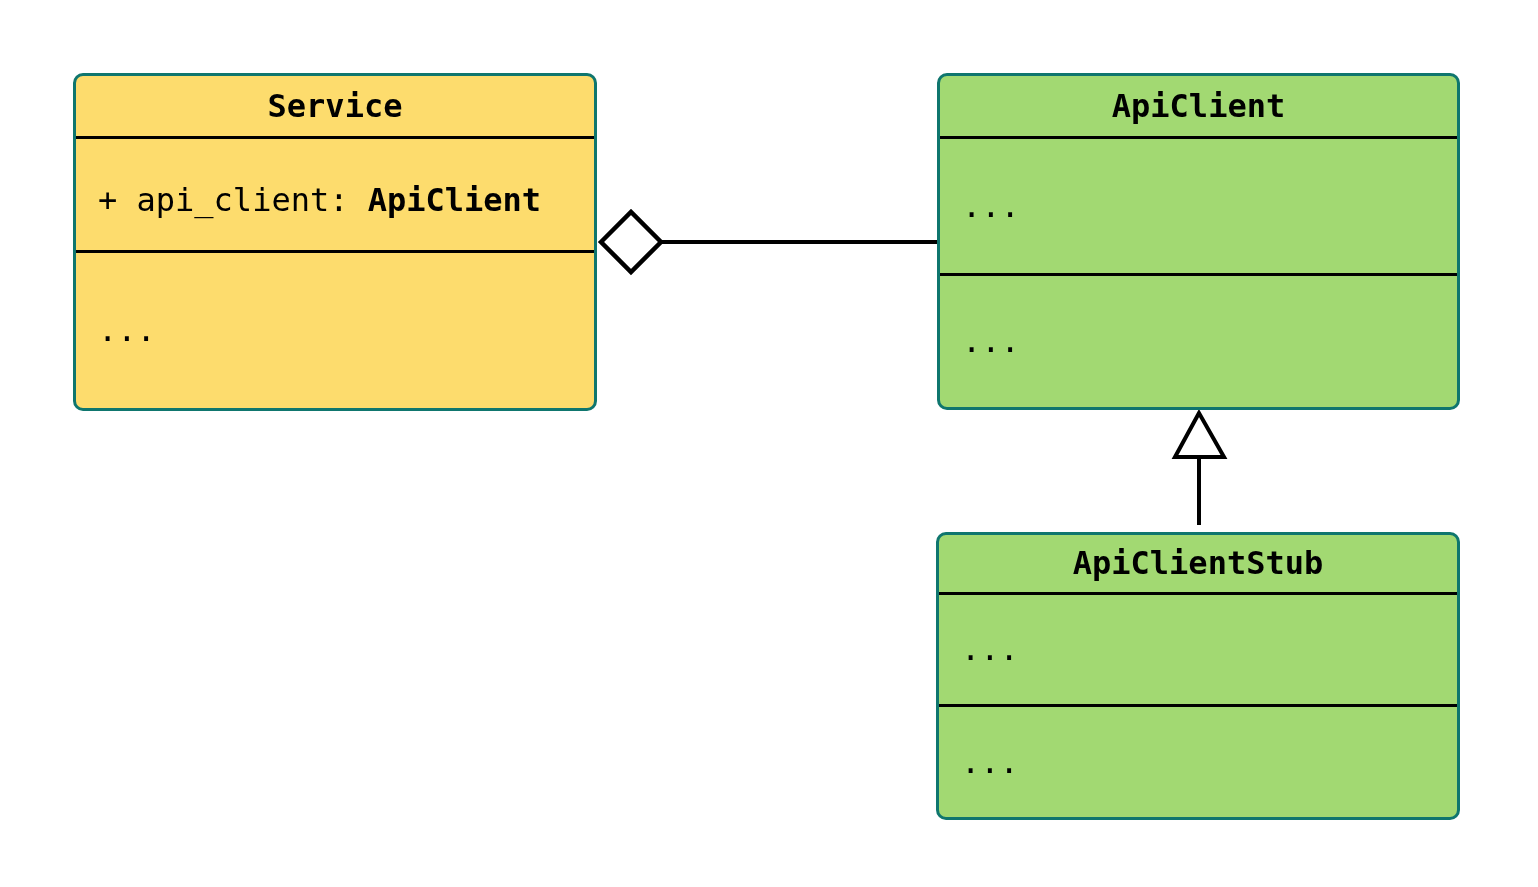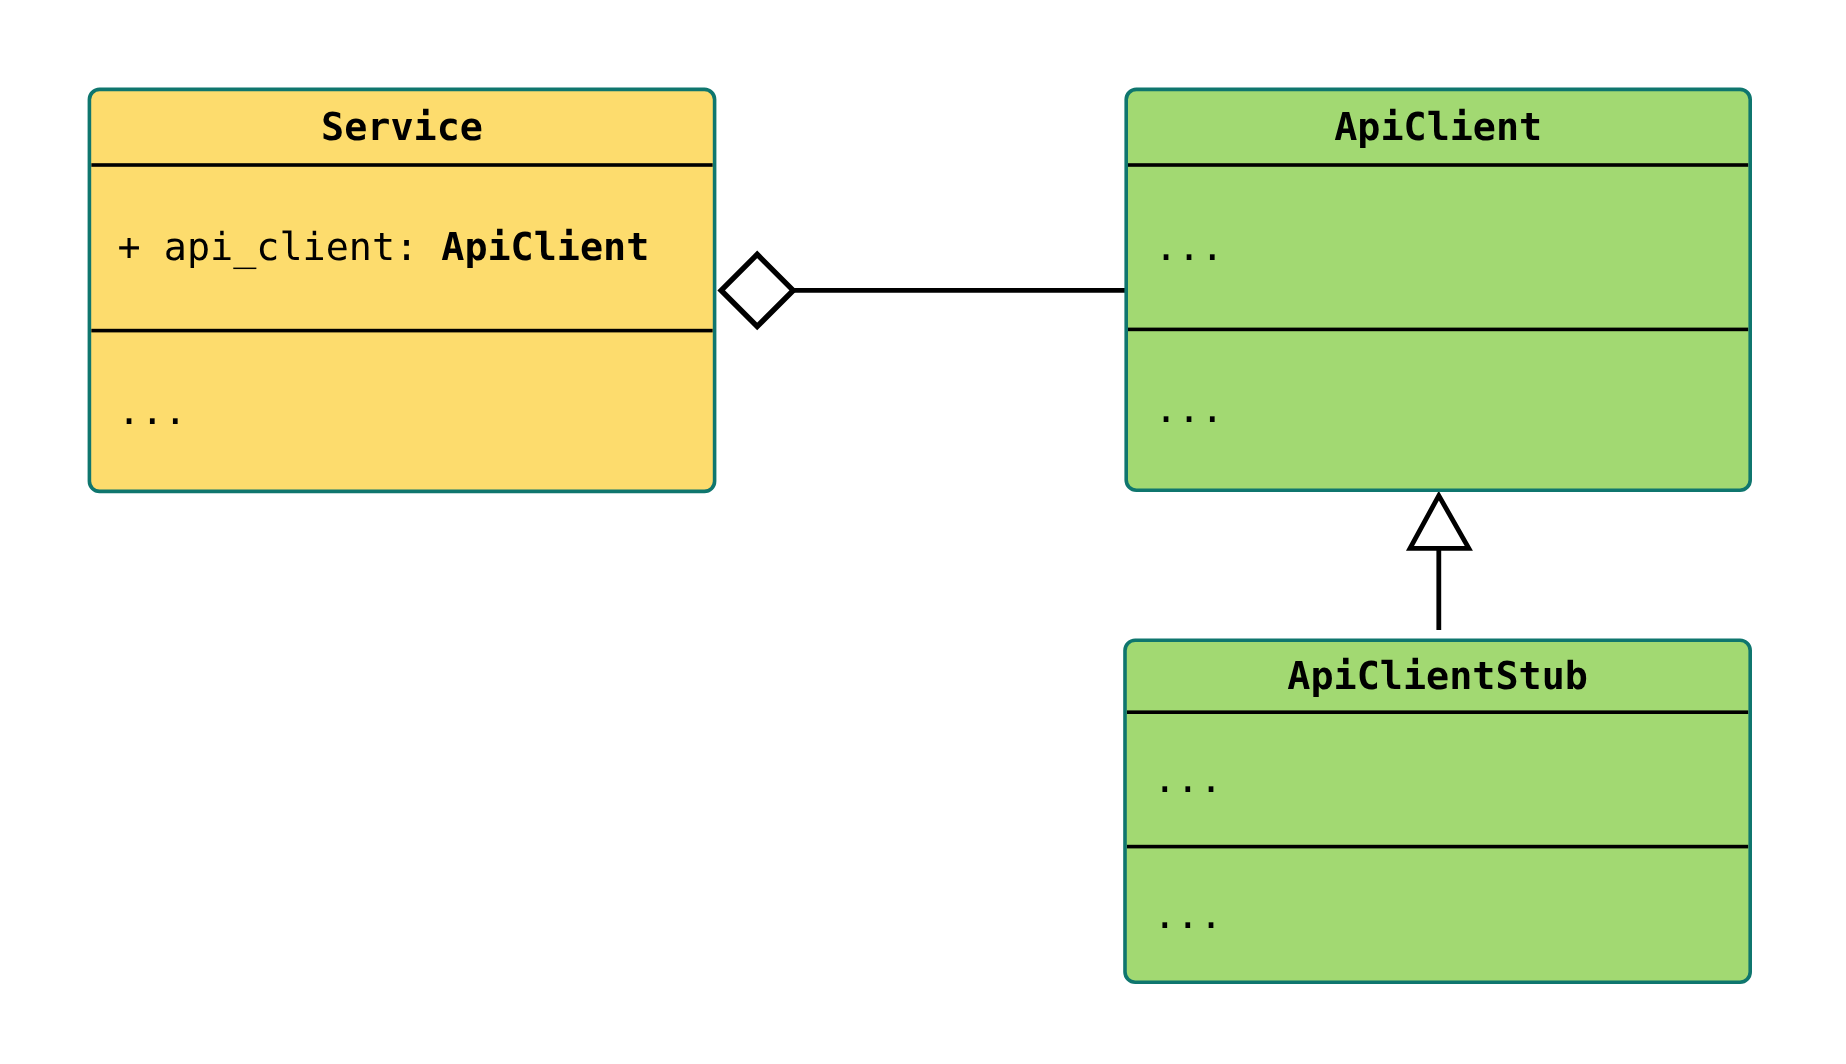--- a/index.html
+++ b/index.html
@@ -47,21 +47,21 @@
     flex: 0 0 auto;
     white-space: pre;
   }
   .uml-section.divided { border-bottom: 3px solid #000000; }
   .uml-section.last { flex: 1 1 auto; }
   .bold { font-weight: bold; }
 
   
   .box-service        { left: 73px;  top: 73px;  width: 524px; height: 338px; }
   .box-service .uml-title          { height: 63px; }
-  .box-service .sec-attrs          { height: 138px; }
+  .box-service .sec-attrs          { height: 102px; margin-top: 12px; }
 
   
   .box-api-client     { left: 937px; top: 73px;  width: 523px; height: 337px; }
   .box-api-client .uml-title       { height: 63px; }
   .box-api-client .sec-attrs       { height: 137px; }
 
   
   .box-api-client-stub{ left: 936px; top: 532px; width: 524px; height: 288px; }
   .box-api-client-stub .uml-title  { height: 60px; }
   .box-api-client-stub .sec-attrs  { height: 112px; }

